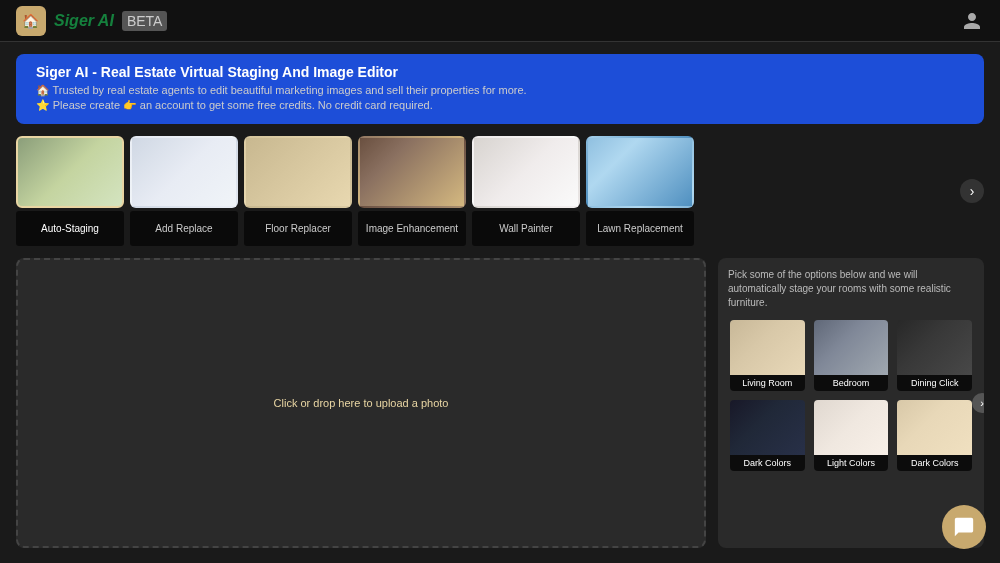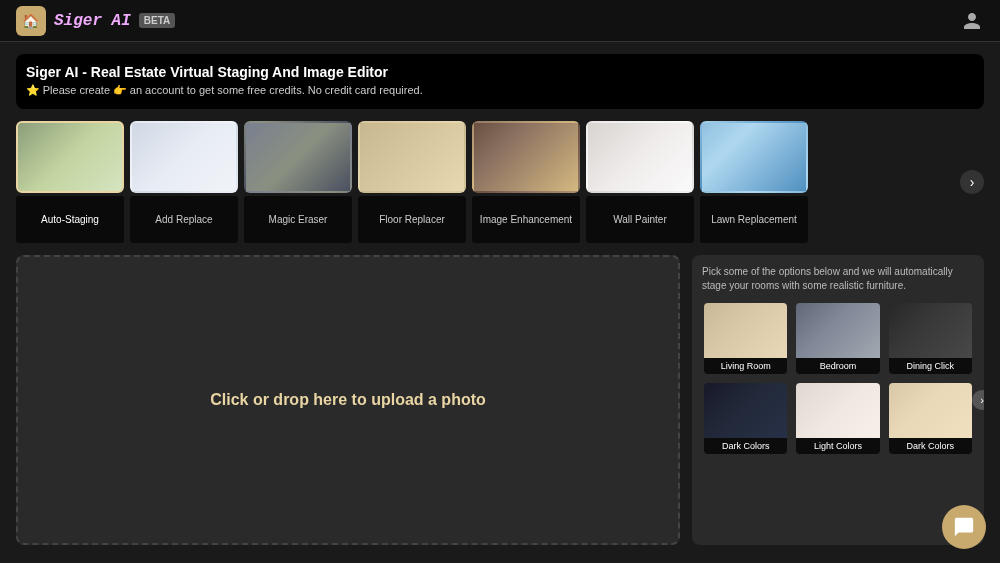--- a/index.html
+++ b/index.html
@@ -33,54 +33,53 @@
       background: #c8a96e;
       border-radius: 6px;
       display: flex;
       align-items: center;
       justify-content: center;
       font-size: 14px;
     }
     .logo-text {
       font-size: 16px;
       font-weight: bold;
-      color: #f0abfc;
+      color: #15803d;
       font-style: italic;
-      font-family: Liberation Mono, monospace;
     }
     .beta-badge {
       background: #555;
       color: #ccc;
-      font-size: 10px;
+      font-size: 14px;
       padding: 2px 5px;
       border-radius: 3px;
-      font-weight: bold;
+      font-weight: normal;
     }
     .header-right {
       width: 24px;
       height: 24px;
       display: flex;
       align-items: center;
       justify-content: center;
       color: #aaa;
       font-size: 18px;
     }
 
     
     .main-content {
       padding: 12px 16px;
       height: calc(563px - 42px);
       overflow: hidden;
     }
 
     
     .info-banner {
-      background-color: #000000;
+      background-color: #1d4ed8;
       border-radius: 8px;
-      padding: 10px 10px;
+      padding: 10px 20px;
       margin-bottom: 12px;
     }
     .info-banner .title {
       font-size: 14px;
       font-weight: bold;
       color: #fff;
       margin-bottom: 4px;
     }
     .info-banner .subtitle {
       font-size: 11px;
@@ -120,21 +119,21 @@
     }
     .tool-item.active .tool-thumb {
       border: 2px solid #e8d5a3;
     }
     .tool-label {
       font-size: 10px;
       color: #ccc;
       margin-top: 3px;
       text-align: center;
       background: rgba(0,0,0,0.6);
-      padding: 18px 4px;
+      padding: 12px 4px;
       border-radius: 3px;
       width: 100%;
     }
     .tool-item.active .tool-label {
       color: #fff;
     }
     
     .tool-bg-1 { background: linear-gradient(135deg, #8B9E7A 0%, #c4d4a0 50%, #d4e4c0 100%); }
     .tool-bg-2 { background: linear-gradient(135deg, #d0d8e4 0%, #e8ecf4 50%, #f0f4f8 100%); }
     .tool-bg-3 { background: linear-gradient(135deg, #2a2a2a 0%, #3a3a3a 30%, #6a8060 100%); }
@@ -172,28 +171,28 @@
       background: #2a2a2a;
       border-radius: 8px;
       display: flex;
       align-items: center;
       justify-content: center;
       cursor: pointer;
       border: 2px dashed #444;
     }
     .upload-text {
       color: #e8d5a3;
-      font-size: 16px;
-      font-weight: bold;
+      font-size: 11px;
+      font-weight: normal;
       text-align: center;
     }
 
     
     .options-panel {
-      width: 292px;
+      width: 266px;
       background: #2a2a2a;
       border-radius: 8px;
       padding: 10px;
       position: relative;
       overflow: hidden;
     }
     .options-description {
       font-size: 10px;
       color: #bbb;
       margin-bottom: 8px;
@@ -289,41 +288,38 @@
     <svg width="20" height="20" viewBox="0 0 24 24" fill="#aaa">
         <path d="M12 12c2.7 0 4.8-2.1 4.8-4.8S14.7 2.4 12 2.4 7.2 4.5 7.2 7.2 9.3 12 12 12zm0 2.4c-3.2 0-9.6 1.6-9.6 4.8v2.4h19.2v-2.4c0-3.2-6.4-4.8-9.6-4.8z"></path>
       </svg>
   </div>
 </div>
 
 <div class="main-content">
 
   <div class="info-banner">
     <div class="title">Siger AI - Real Estate Virtual Staging And Image Editor</div>
+    <div class="subtitle">🏠 Trusted by real estate agents to edit beautiful marketing images and sell their properties for more.</div>
     <div class="subtitle">⭐ Please create 👉 an account to get some free credits. No credit card required.</div>
   </div>
 
   <div class="tool-carousel">
     <div class="tool-items">
 
       <div class="tool-item active">
         <div class="tool-thumb tool-bg-1"></div>
         <div class="tool-label">Auto-Staging</div>
       </div>
 
       <div class="tool-item">
         <div class="tool-thumb tool-bg-2"></div>
         <div class="tool-label">Add Replace</div>
       </div>
 
 
-      <div class="tool-item">
-        <div class="tool-thumb tool-bg-4"></div>
-        <div class="tool-label">Magic Eraser</div>
-      </div>
 
       <div class="tool-item">
         <div class="tool-thumb tool-bg-6"></div>
         <div class="tool-label">Floor Replacer</div>
       </div>
 
       <div class="tool-item">
         <div class="tool-thumb tool-bg-5"></div>
         <div class="tool-label">Image Enhancement</div>
       </div>

